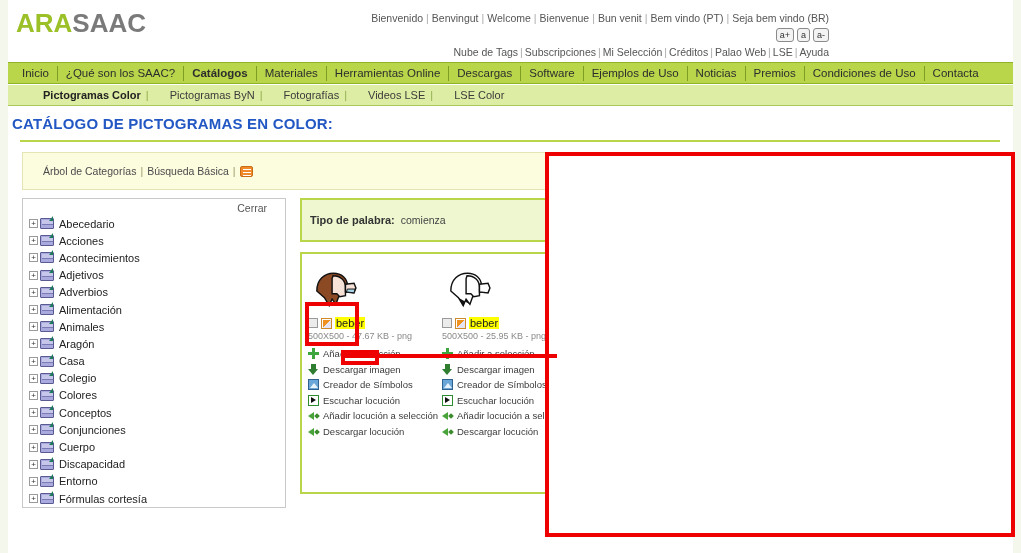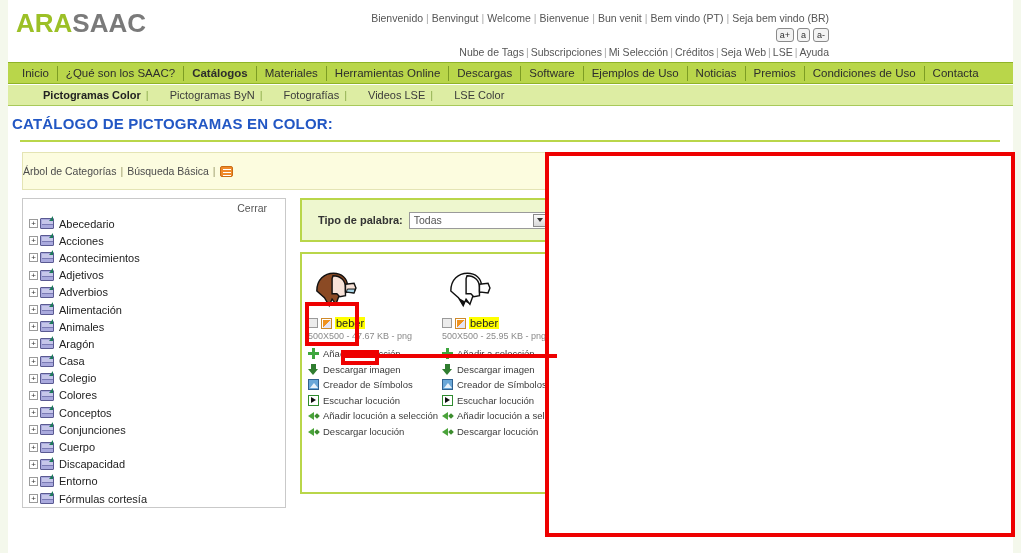--- a/index.html
+++ b/index.html
@@ -70,21 +70,21 @@
     position:absolute; left:8px; top:108px; width:1005px; height:30px;
     display:flex; align-items:center; padding-left:4px;
   }
   #pagetitle .t { font-size:15px; font-weight:bold; color:#2257c4; letter-spacing:0.2px; }
   .title-rule { position:absolute; left:20px; top:140px; width:980px; height:2px; background:#b9d64a; }
 
   
   #catbar {
     position:absolute; left:22px; top:152px; width:700px; height:38px;
     background:#fcfcdf; border:1px solid #e4e4b4; border-right:none;
-    display:flex; align-items:center; padding-left:0;
+    display:flex; align-items:center; padding-left:20px;
     font-size:10.5px; color:#4b4b4b;
   }
   #catbar a { color:#4b4b4b; text-decoration:none; }
   #catbar .sep { color:#9a9a6a; padding:0 4px; }
   .rss-icon {
     display:inline-block; width:13px; height:11px; background:#f08a2a;
     border:1px solid #c96c16; border-radius:2px; vertical-align:-1px; position:relative;
   }
   .rss-icon:before {
     content:""; position:absolute; left:2px; top:2px; width:8px; height:1.5px; background:#fff;
@@ -115,21 +115,21 @@
     content:""; position:absolute; right:0px; top:-3px; width:0; height:0;
     border-left:4px solid transparent; border-right:0 solid transparent;
     border-bottom:5px solid #1d7a5a;
   }
   .tlabel { white-space:nowrap; }
 
   
   #searchbox {
     position:absolute; left:300px; top:198px; width:400px; height:44px;
     background:#eef7cf; border:2px solid #b9d64a;
-    display:flex; align-items:center; padding-left:16px; gap:6px;
+    display:flex; align-items:center; padding-left:8px; gap:6px;
   }
   #searchbox .lbl { font-size:11px; font-weight:bold; color:#333; }
   .selbox {
     width:140px; height:17px; background:#fff; border:1px solid #9a9a9a;
     font-size:10.5px; color:#555; display:flex; align-items:center;
     padding-left:4px; position:relative;
   }
   .selbox .arrowbtn {
     position:absolute; right:1px; top:1px; width:14px; height:13px;
     background:linear-gradient(#fafafa,#d8d8d8); border:1px solid #8a8a8a;
@@ -247,21 +247,21 @@
   <div class="page-bg-edge left"></div>
   <div class="page-bg-edge right"></div>
 
   <div id="header">
     <div class="logo">
       <span class="ara">ARA</span><span class="saac">SAAC</span>
     </div>
 
     <div class="toplang" id="toplang"><a>Bienvenido</a><span class="sep">|</span><a>Benvingut</a><span class="sep">|</span><a>Welcome</a><span class="sep">|</span><a>Bienvenue</a><span class="sep">|</span><a>Bun venit</a><span class="sep">|</span><a>Bem vindo (PT)</a><span class="sep">|</span><a>Seja bem vindo (BR)</a></div>
     <div class="fontsize" id="fontsize"><span class="fsbtn">a+</span><span class="fsbtn">a</span><span class="fsbtn">a-</span></div>
-    <div class="toplinks" id="toplinks"><a>Nube de Tags</a><span class="sep">|</span><a>Subscripciones</a><span class="sep">|</span><a>Mi Selección</a><span class="sep">|</span><a>Créditos</a><span class="sep">|</span><a>Seja Web</a><span class="sep">|</span><a>LSE</a><span class="sep">|</span><a>Ayuda</a></div>
+    <div class="toplinks" id="toplinks"><a>Nube de Tags</a><span class="sep">|</span><a>Subscripciones</a><span class="sep">|</span><a>Mi Selección</a><span class="sep">|</span><a>Créditos</a><span class="sep">|</span><a>Palao Web</a><span class="sep">|</span><a>LSE</a><span class="sep">|</span><a>Ayuda</a></div>
   </div>
 
   <div id="mainnav">
       <div class="navitem">Inicio</div>
       <div class="navdiv"></div>
       <div class="navitem">¿Qué son los SAAC?</div>
       <div class="navdiv"></div>
       <div class="navitem active">Catálogos</div>
       <div class="navdiv"></div>
       <div class="navitem">Materiales</div>
@@ -394,26 +394,20 @@
           <span class="tplus">+</span>
           <span class="tfolder"></span>
           <span class="tlabel">Fórmulas cortesía</span>
         </div>
         <div class="tnode"></div>
       </div>
   </div>
 
   <div id="searchbox">
     <span class="lbl">Tipo de palabra:</span>
-    <div class="selbox">
-      <span>Todas</span>
-      <span class="arrowbtn">
-          <i></i>
-        </span>
-    </div>
     <span class="startswith">comienza</span>
   </div>
 
   <div id="results">
 
     <div class="rescol c1">
       <div class="thumbwrap">
         <svg width="48" height="42" viewBox="0 0 100 88">
           <path d="M14 46 C14 22 30 9 49 9 C66 9 78 20 78 34 L78 48 L62 52 L54 74 L46 63 L40 77 L30 60 Z" fill="#8b4a24" stroke="#111" stroke-width="3"></path>
           <path d="M48 14 C64 14 74 24 74 38 L74 56 L62 58 L56 52 L46 52 L46 20 Z" fill="#f7e2d8" stroke="#111" stroke-width="3"></path>

